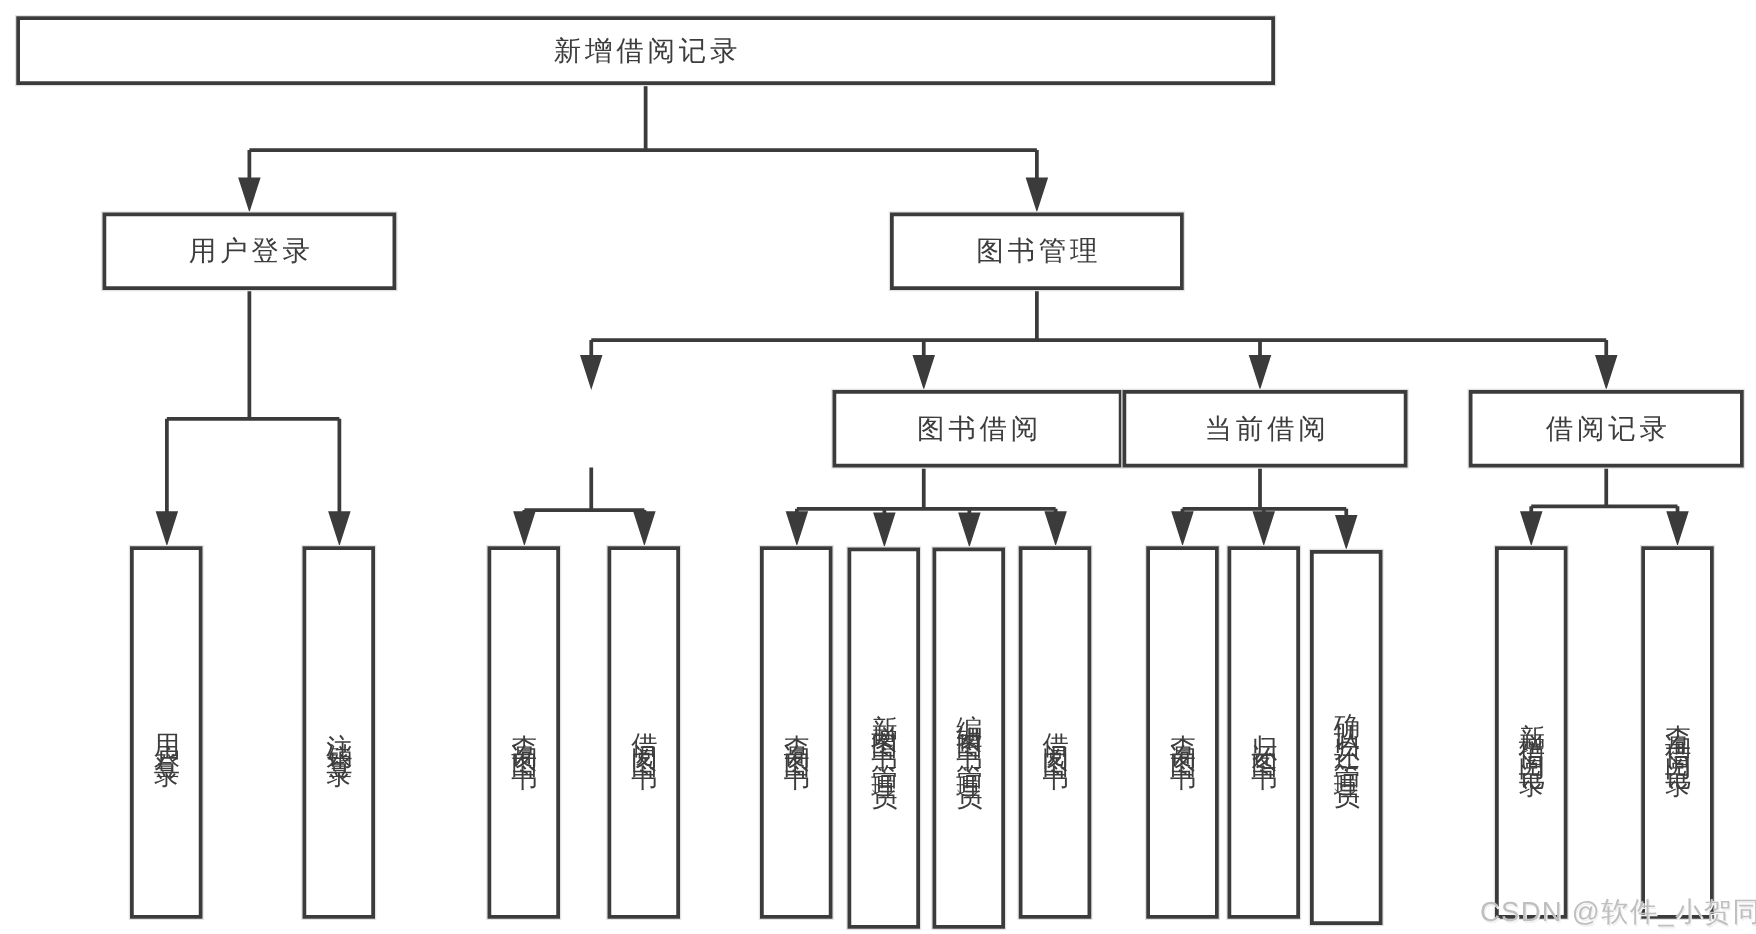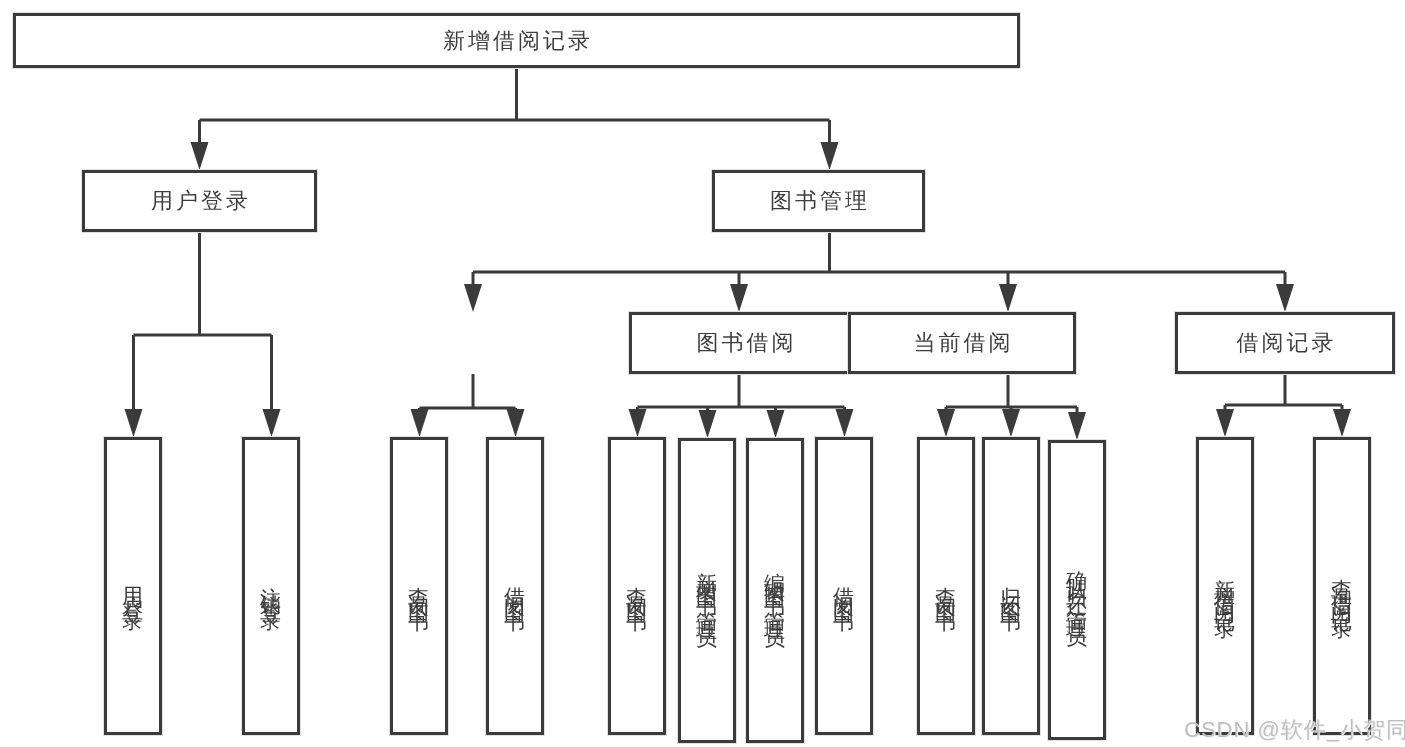--- a/index.html
+++ b/index.html
@@ -83,28 +83,28 @@
     </g>
   </svg>
 
   <div class="node" style="left:13px;top:13px;width:1007px;height:55px">
     <span class="hlabel">新增借阅记录</span>
   </div>
 
   <div class="node" style="left:82px;top:170px;width:235px;height:62px">
     <span class="hlabel">用户登录</span>
   </div>
-  <div class="node" style="left:712px;top:170px;width:213px;height:62px">
+  <div class="node" style="left:712px;top:170px;width:235px;height:62px">
     <span class="hlabel">图书管理</span>
   </div>
 
-  <div class="node" style="left:629px;top:312px;width:232px;height:62px">
+  <div class="node" style="left:666px;top:312px;width:232px;height:62px">
     <span class="hlabel">图书借阅</span>
   </div>
-  <div class="node" style="left:848px;top:312px;width:228px;height:62px">
+  <div class="node" style="left:898px;top:312px;width:228px;height:62px">
     <span class="hlabel">当前借阅</span>
   </div>
   <div class="node" style="left:1175px;top:312px;width:220px;height:62px">
     <span class="hlabel">借阅记录</span>
   </div>
 
   <div class="node vnode" style="left:104px;top:437px;width:58px;height:298px">
     <span class="vlabel">用户登录</span>
   </div>
   <div class="node vnode" style="left:242px;top:437px;width:58px;height:298px">

